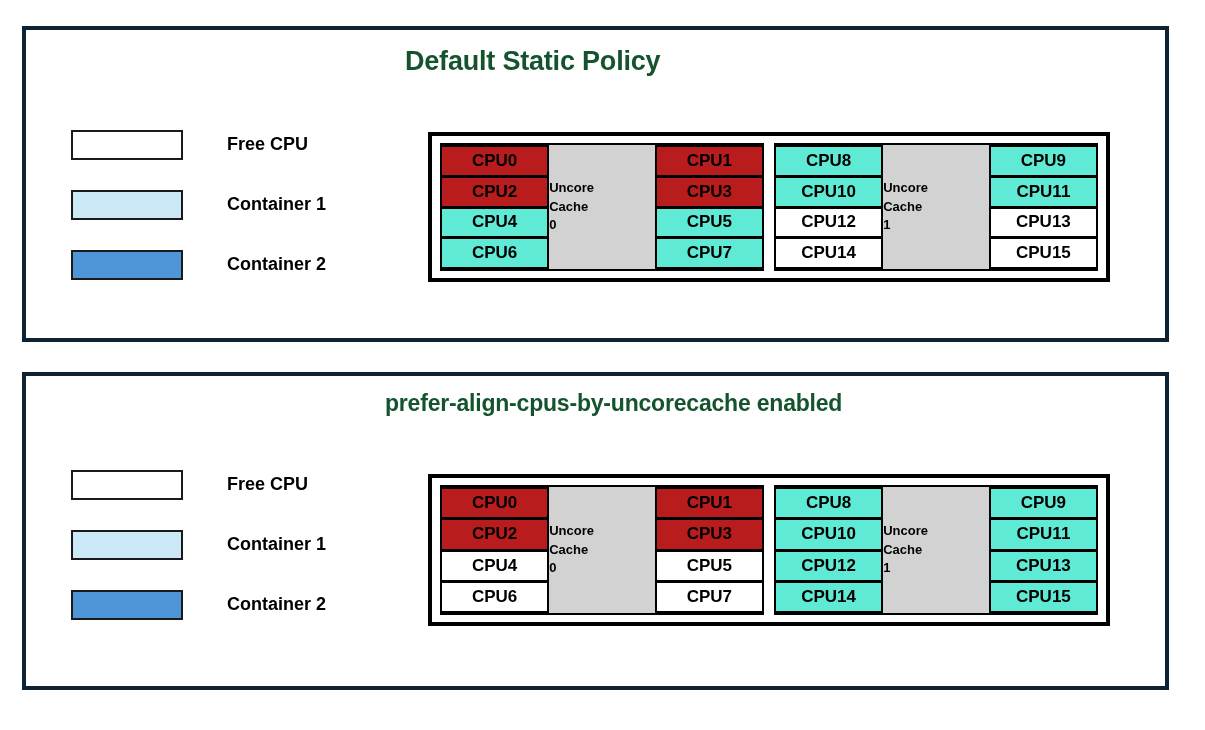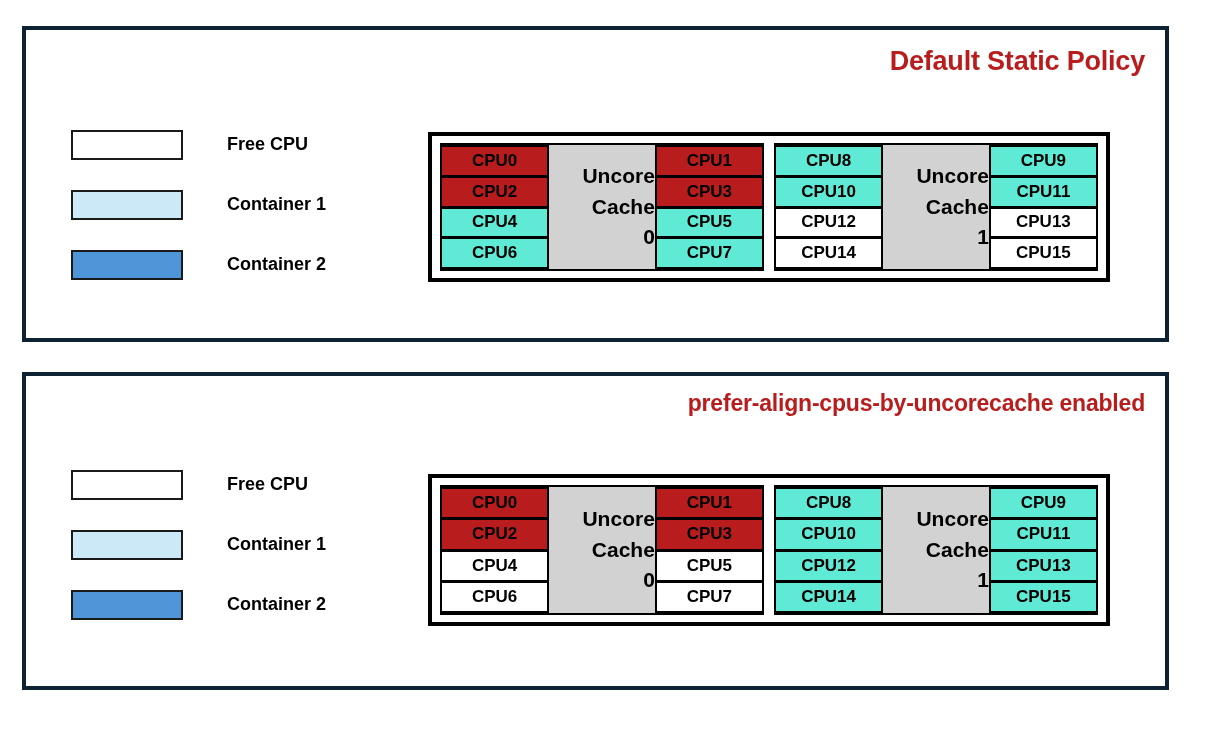--- a/index.html
+++ b/index.html
@@ -23,23 +23,23 @@
     border: 4px solid #0d2334;
     box-sizing: border-box;
     background: #ffffff;
   }
   #panel-top    { top: 26px;  height: 316px; }
   #panel-bottom { top: 372px; height: 318px; }
 
   
   .panel-title {
     position: absolute;
-    text-align: right;
-    font-weight: bold;
-    color: #b91c1c;
+    text-align: left;
+    font-weight: bold;
+    color: #14532d;
     white-space: nowrap;
     letter-spacing: -0.2px;
   }
   #title-top {
     left: 405px;
     top: 46px;
     width: 740px;
     font-size: 27px;
   }
   #title-bottom {
@@ -125,23 +125,23 @@
   .cpu-col.right .cpu-cell { border-right: none; }
   .cpu-cell.free { background: #ffffff; }
   .cpu-cell.c1   { background: #b91c1c; }
   .cpu-cell.c2   { background: #5eead4; }
 
   .cache-cell {
     flex: 1 1 0;
     background: #d2d2d2;
     display: flex;
     flex-direction: column;
-    align-items: flex-end;
+    align-items: flex-start;
     justify-content: center;
-    font-size: 21px;
+    font-size: 13px;
     font-weight: bold;
     color: #000000;
     line-height: 1.45;
     border-top: 2px solid #d2d2d2;
     border-bottom: 2px solid #d2d2d2;
   }
 </style>
 </head>
 <body>
 

